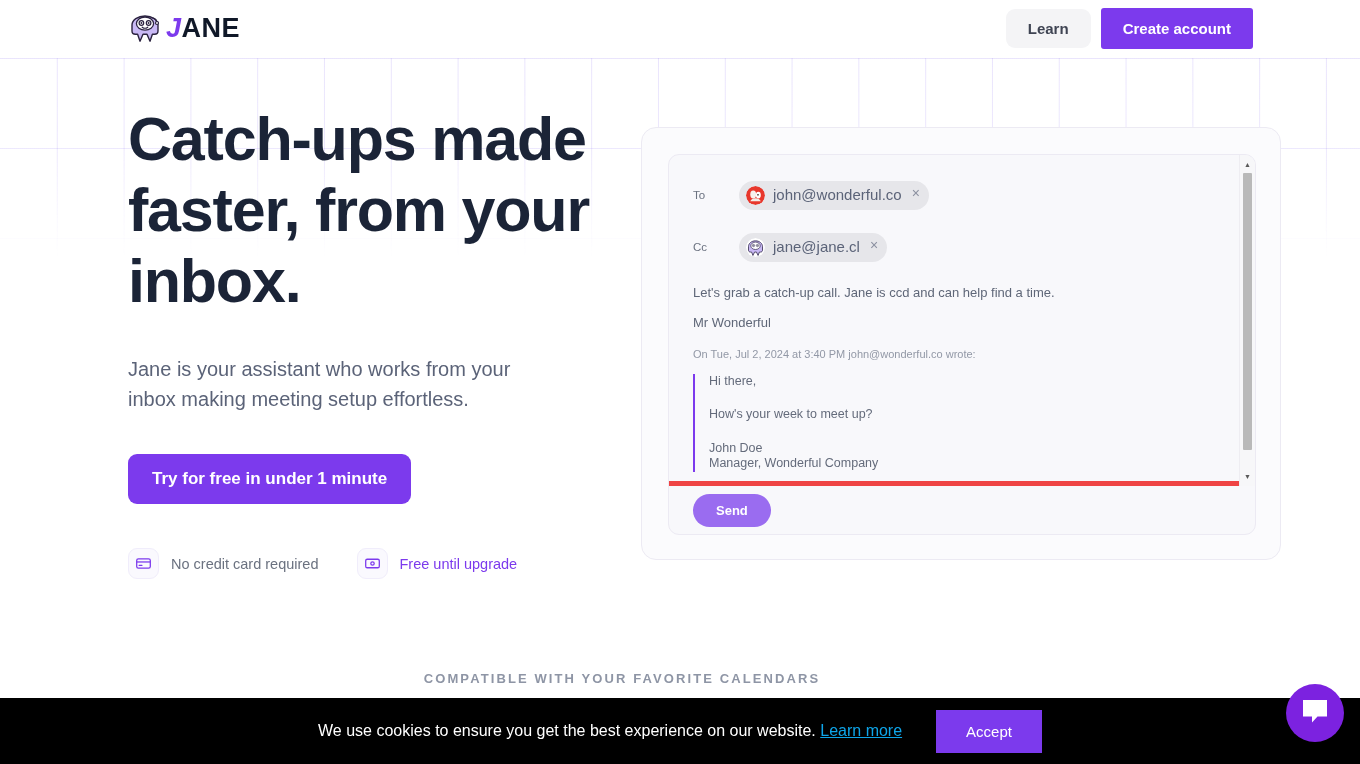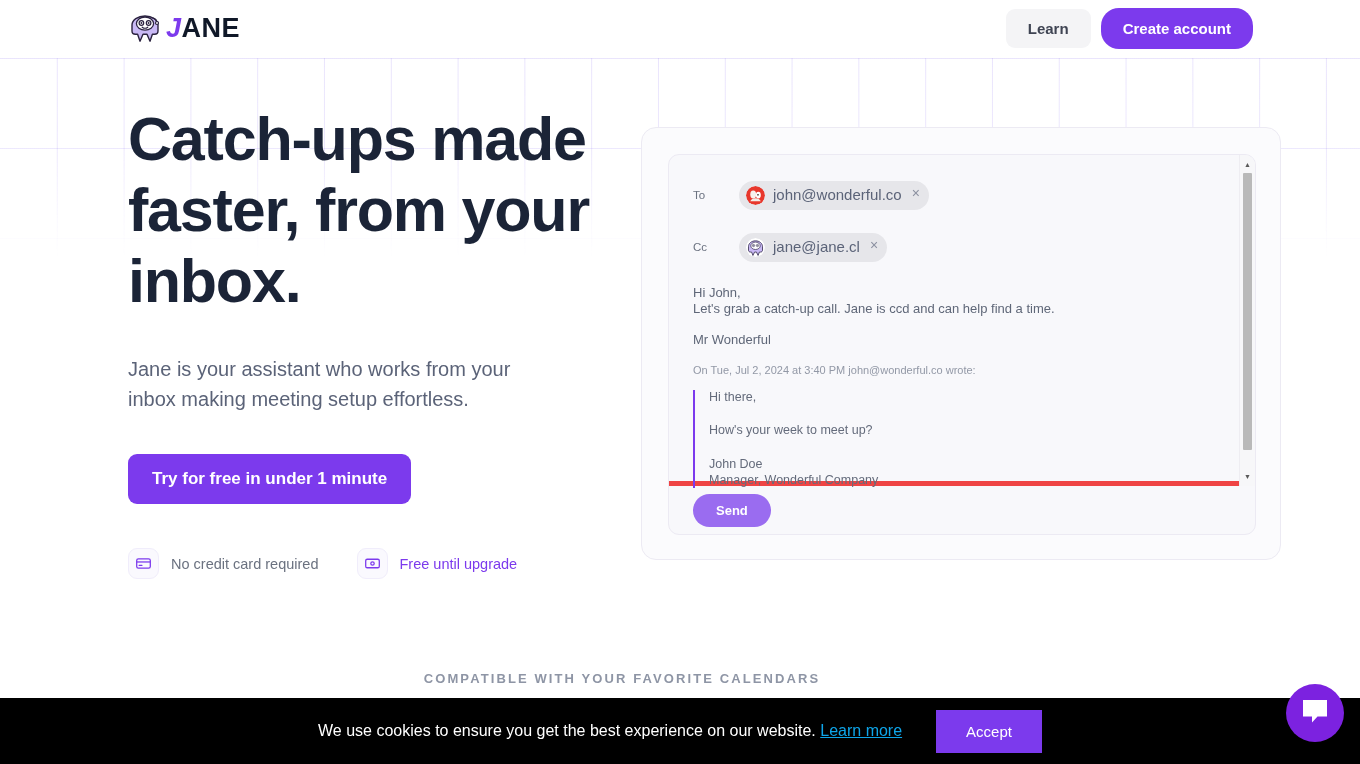--- a/index.html
+++ b/index.html
@@ -80,21 +80,21 @@
     color: #3f4453;
     font-size: 15px;
     font-weight: 600;
     padding: 11px 22px;
     cursor: pointer;
     font-family: "Liberation Sans", sans-serif;
   }
   .btn-create {
     background: #7c3aed;
     border: none;
-    border-radius: 18px;
+    border-radius: 3px;
     color: #ffffff;
     font-size: 15px;
     font-weight: 700;
     padding: 12px 22px;
     cursor: pointer;
     font-family: "Liberation Sans", sans-serif;
   }
 
   
   .hero-left {
@@ -425,21 +425,20 @@
             <circle cx="7.9" cy="7.9" r="0.5" fill="#3b3355"></circle>
             <circle cx="12.1" cy="7.9" r="1.2" fill="#ffffff" stroke="#3b3355" stroke-width="0.7"></circle>
             <circle cx="12.1" cy="7.9" r="0.5" fill="#3b3355"></circle>
           </svg>
           <span>jane@jane.cl</span>
           <span class="chip-x">×</span>
         </span>
       </div>
 
       <div class="mail-body">
-        <div class="mail-line">Hi John,</div>
         <div class="mail-line">Let's grab a catch-up call. Jane is ccd and can help find a time.</div>
         <div class="mail-gap"></div>
         <div class="mail-line">Mr Wonderful</div>
         <div class="mail-meta">On Tue, Jul 2, 2024 at 3:40 PM john@wonderful.co wrote:</div>
 
         <div class="quote">
           <div class="mail-line">Hi there,</div>
           <div class="quote-gap"></div>
           <div class="mail-line">How's your week to meet up?</div>
           <div class="quote-gap"></div>

